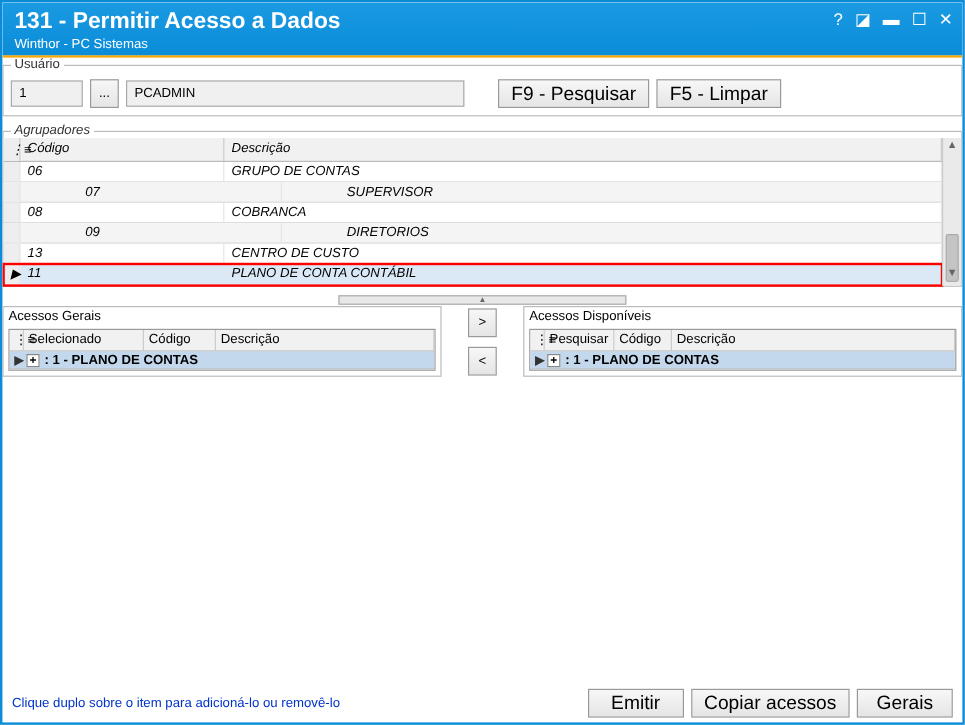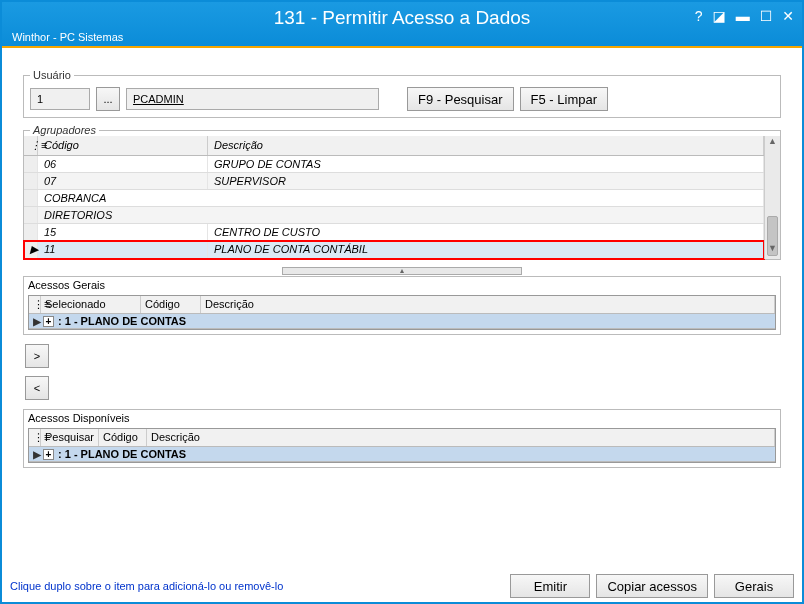--- a/index.html
+++ b/index.html
@@ -13,38 +13,37 @@
     border: 2px solid #0b8cd8;
   }
   .titlebar {
     background: linear-gradient(to bottom, #1a9ae2, #0b8cd8);
     color: #fff;
     padding: 5px 10px 3px 10px;
     position: relative;
   }
   .titlebar .title {
     font-size: 19px;
-    font-weight: normal;
-    text-align: center;
+    font-weight: bold;
   }
   .titlebar .subtitle {
     font-size: 11px;
     margin-top: 2px;
   }
   .titlebar .ctrls {
     position: absolute;
     right: 8px;
     top: 6px;
     display: flex;
     gap: 10px;
     align-items: center;
   }
   .titlebar .ctrls span { cursor: pointer; font-size: 14px; }
   .accent-line { height: 2px; background: #f7a600; }
-  .content { padding: 21px; }
+  .content { padding: 0; }
   fieldset.group {
     border: 1px solid #bbb;
     margin-bottom: 6px;
     padding: 6px;
   }
   fieldset.group > legend {
     font-size: 11px;
     padding: 0 3px;
     color: #333;
   }
@@ -58,21 +57,21 @@
     background: #f0f0f0;
     padding: 3px 6px;
     height: 22px;
     font-size: 11px;
   }
   .btn {
     border: 1px solid #999;
     background: linear-gradient(#f7f7f7,#e5e5e5);
     padding: 3px 10px;
     height: 24px;
-    font-size: 13px;
+    font-size: 16px;
     cursor: pointer;
     min-width: 80px;
   }
   .btn-small {
     border: 1px solid #999;
     background: linear-gradient(#f7f7f7,#e5e5e5);
     width: 24px; height: 24px;
     text-align:center;
     cursor:pointer;
     font-size:11px;
@@ -89,21 +88,21 @@
   .grid-header .cell {
     padding: 3px 6px;
     border-right: 1px solid #ccc;
     font-size: 11px;
   }
   .grid-body .row {
     display: flex;
     border-bottom: 1px solid #ddd;
     justify-content: space-between;
   }
-  .grid-body .row.alt { background: #f4f4f4; }
+  .grid-body .row.alt { background: #f4f4f4; gap: 48px; }
   .grid-body .row .cell {
     padding: 2px 6px;
     border-right: 1px solid #e5e5e5;
     font-size: 11px;
   }
   .grid-body .row.selected {
     outline: 2px solid red;
     outline-offset: -1px;
     background: #dbe9f6;
   }
@@ -142,22 +141,21 @@
     height: 8px;
     border: 1px solid #aaa;
     background: #e8e8e8;
     font-size: 8px;
     text-align:center;
     line-height:6px;
     color:#666;
   }
   .dual {
     display: flex;
-    gap: 9px;
-    flex-direction: column;
+    gap: 20px;
   }
   .dual .pane {
     flex: 1;
     border: 1px solid #bbb;
     display: flex;
     flex-direction: column;
   }
   .pane-title {
     font-size: 11px;
     padding: 2px 4px 4px 4px;
@@ -231,21 +229,21 @@
 </div>
 <div class="accent-line"></div>
 
 <div class="content">
 
   <fieldset class="group">
     <legend>Usuário</legend>
     <div class="usuario-row">
       <input class="input" style="width: 60px;" value="1">
       <button class="btn-small">...</button>
-      <input class="input" style="width: 253px; text-decoration: underline;" value="PCADMIN">
+      <input class="input" style="width: 282px;" value="PCADMIN">
       <div style="width:16px"></div>
       <button class="btn">F9 - Pesquisar</button>
       <button class="btn">F5 - Limpar</button>
     </div>
   </fieldset>
 
   <fieldset class="group agrupadores-wrap" style="padding:0;font-style:italic;">
     <legend style="margin-left:6px">Agrupadores</legend>
     <div class="grid" style="border:none; margin-right:16px;">
       <div class="grid-header">
@@ -259,29 +257,31 @@
           <div class="cell col-codigo">06</div>
           <div class="cell col-desc">GRUPO DE CONTAS</div>
         </div>
         <div class="row alt">
           <div class="cell row-indicator"></div>
           <div class="cell col-codigo">07</div>
           <div class="cell col-desc">SUPERVISOR</div>
         </div>
         <div class="row">
           <div class="cell row-indicator"></div>
+          <div class="cell col-codigo">08</div>
           <div class="cell col-desc">COBRANCA</div>
         </div>
         <div class="row alt">
           <div class="cell row-indicator"></div>
+          <div class="cell col-codigo">09</div>
           <div class="cell col-desc">DIRETORIOS</div>
         </div>
         <div class="row">
           <div class="cell row-indicator"></div>
-          <div class="cell col-codigo">15</div>
+          <div class="cell col-codigo">13</div>
           <div class="cell col-desc">CENTRO DE CUSTO</div>
         </div>
         <div class="row selected">
           <div class="cell row-indicator">▶</div>
           <div class="cell col-codigo">11</div>
           <div class="cell col-desc">PLANO DE CONTA CONTÁBIL</div>
         </div>
       </div>
     </div>
     <div class="scrollbar-v">

